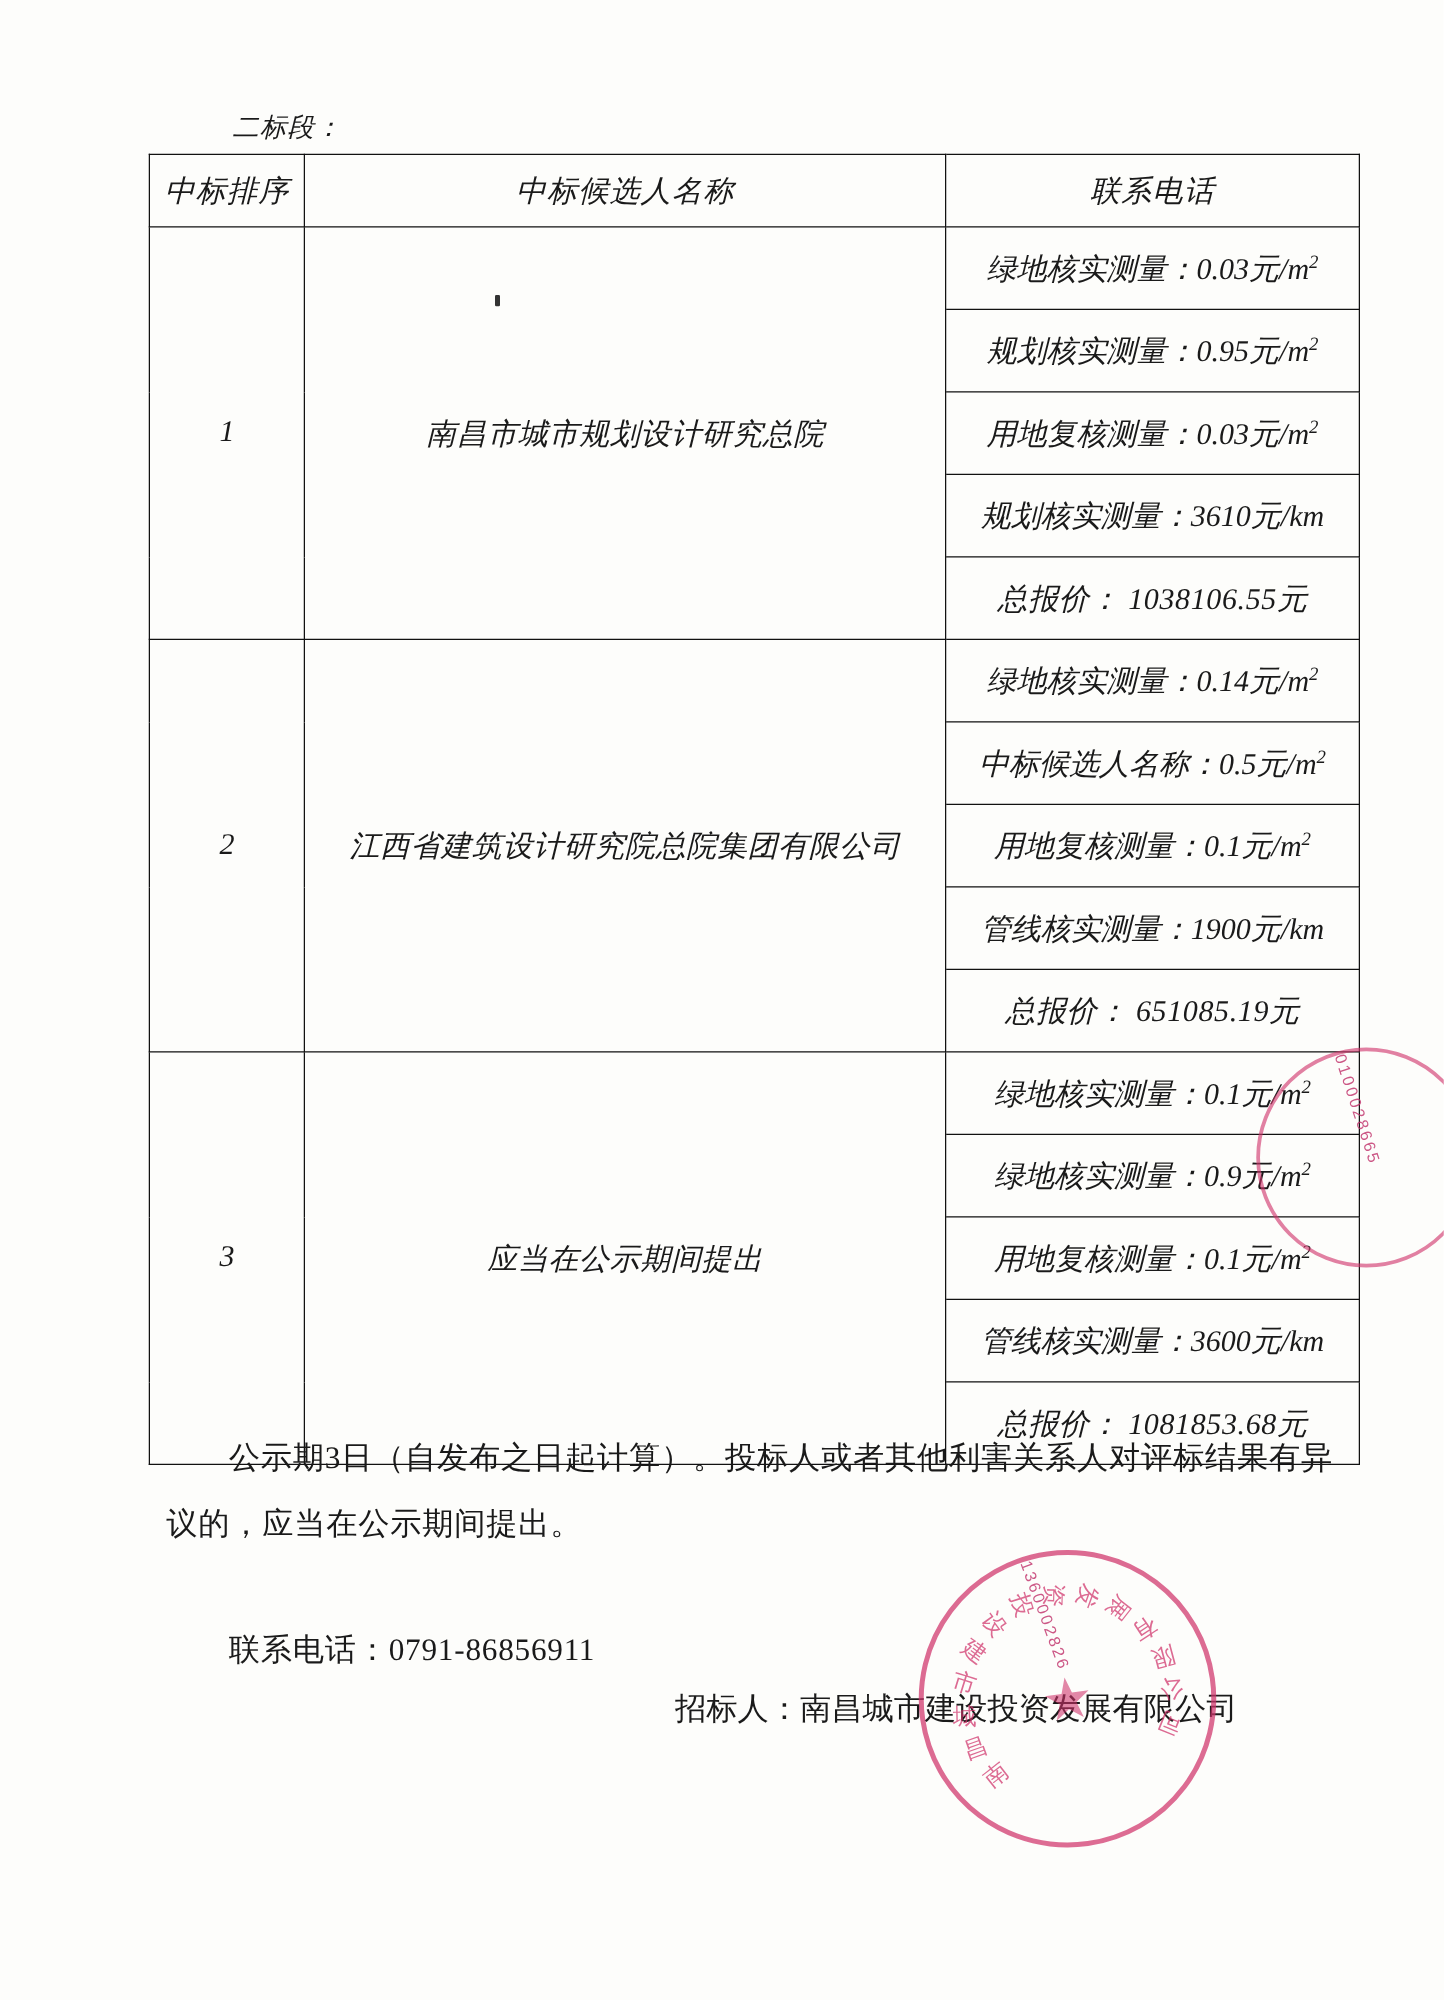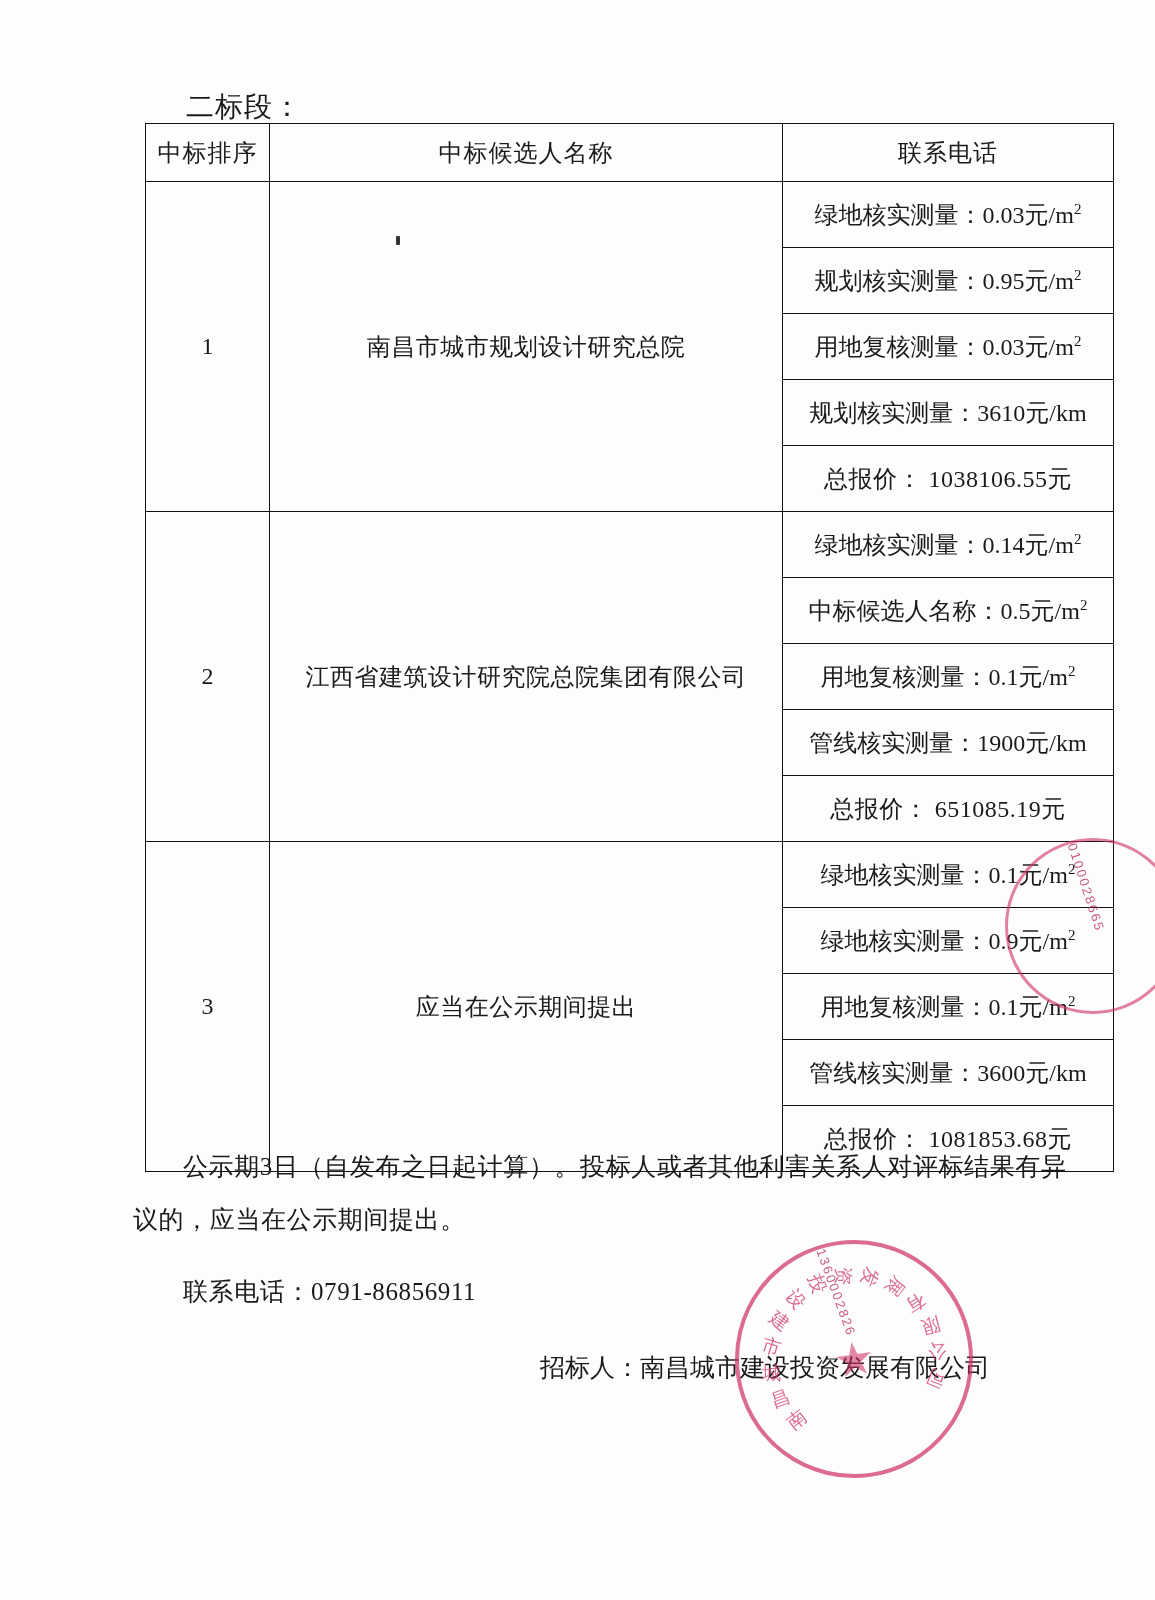--- a/index.html
+++ b/index.html
@@ -17,30 +17,32 @@
   }
   .page {
     position: absolute;
     inset: 0;
     background: #fdfdfb;
   }
   .section-label {
     position: absolute;
     left: 186px;
     top: 88px;
-    font-size: 28px;
+    font-size: 21px;
     letter-spacing: 1px;
+    font-style: italic;
   }
   table.bid-table {
     position: absolute;
-    left: 145px;
+    left: 119px;
     top: 123px;
     width: 968px;
     border-collapse: collapse;
     table-layout: fixed;
+    font-style: italic;
   }
   table.bid-table td, table.bid-table th {
     border: 1.6px solid #111;
     font-weight: normal;
     font-size: 24px;
     text-align: center;
     vertical-align: middle;
     padding: 0;
   }
   .col-rank { width: 124px; }
@@ -75,21 +77,21 @@
     vertical-align: super;
   }
   .para {
     position: absolute;
     font-size: 25px;
     line-height: 53px;
     letter-spacing: 0.6px;
   }
   #p1 { left: 133px; top: 1140px; width: 950px; text-indent: 50px; }
   #p2 { left: 133px; top: 1222px; width: 950px; text-indent: 50px; }
-  #p3 { left: 133px; top: 1265px; width: 950px; text-indent: 50px; }
+  #p3 { left: 133px; top: 1294px; width: 950px; text-indent: 50px; }
   .signature {
     position: absolute;
     left: 540px;
     top: 1330px;
     width: 545px;
     font-size: 25px;
     line-height: 44px;
     text-align: left;
     margin-top: 16px;
   }

